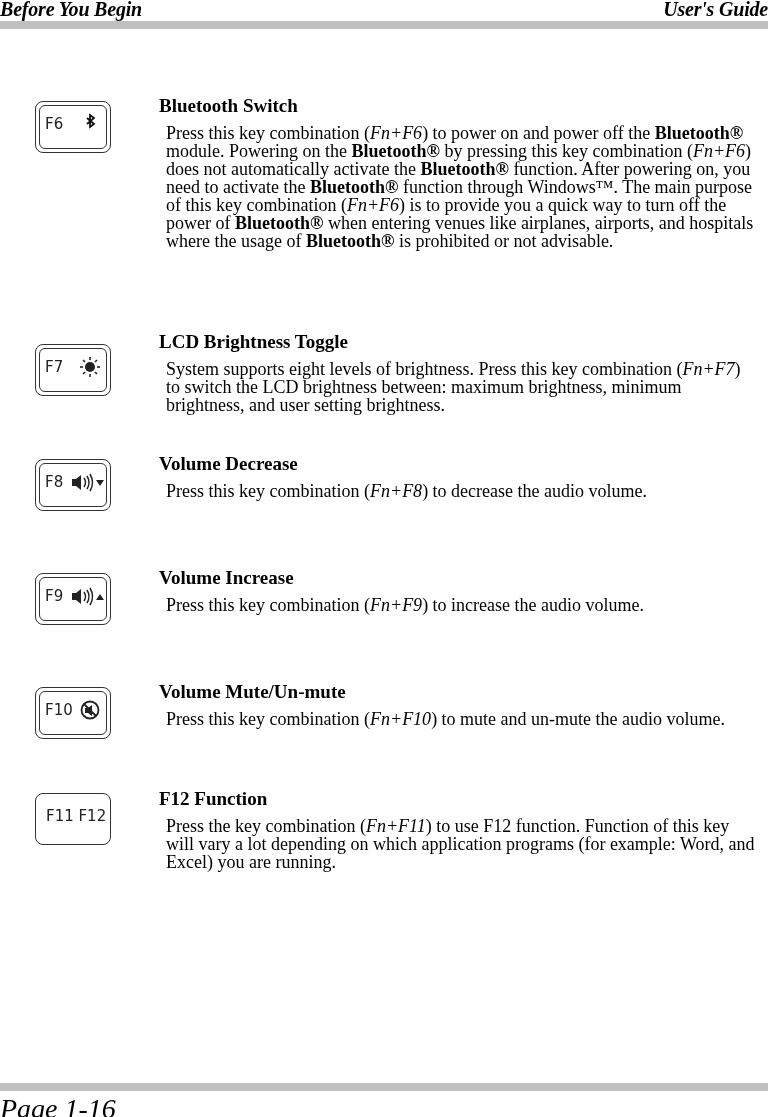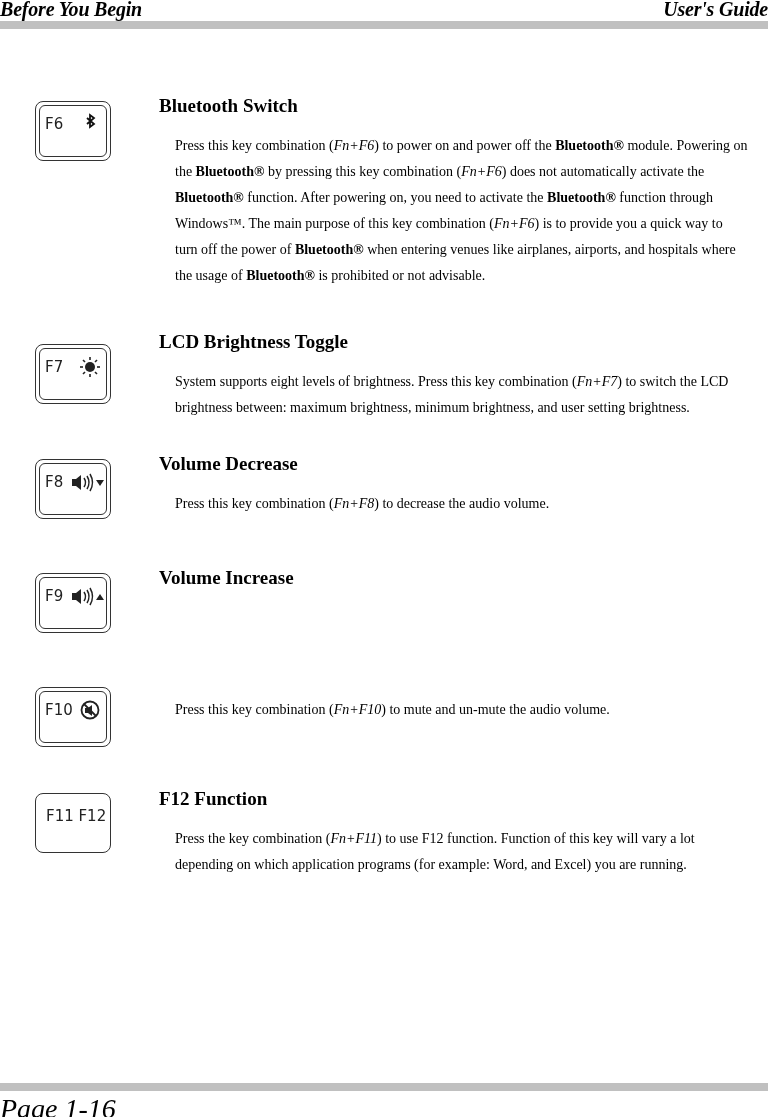--- a/index.html
+++ b/index.html
@@ -8,25 +8,25 @@
   .hdr-left, .hdr-right { position:absolute; top:-2px; font-size:20px; font-weight:bold; font-style:italic; letter-spacing:-0.2px; }
   .hdr-left { left:0; }
   .hdr-right { right:0; }
   .bar { position:absolute; left:0; width:768px; height:8px; background:#c0c0c0; }
   .bar.top { top:21px; }
   .bar.bottom { top:1083px; }
   .footer { position:absolute; left:0; top:1093px; font-size:28px; font-style:italic; }
 
   .section { position:absolute; left:159px; width:605px; }
   .section h2 { margin:0; font-size:19px; font-weight:bold; line-height:22px; }
-  .section p { margin:16px; font-size:14px; line-height:26px; }
+  .section p { margin:7px; font-size:18px; line-height:18px; }
   .section p b { font-weight:bold; }
   .section p i { font-style:italic; }
 
-  .key { position:absolute; left:35px; width:76px; height:60px; border:1.3px solid #333; border-radius:8px; box-sizing:border-box; }
+  .key { position:absolute; left:35px; width:76px; height:52px; border:1.3px solid #333; border-radius:8px; box-sizing:border-box; }
   .key .inner { position:absolute; left:3px; top:3px; right:3px; bottom:3px; border:1.3px solid #333; border-radius:6px; }
   .key .label { position:absolute; left:9px; top:13px; font-family:"DejaVu Sans", sans-serif; font-size:15px; color:#222; }
   .key .glyph { position:absolute; right:6px; top:9px; width:28px; height:26px; }
   .key.plain .label { left:10px; }
 </style>
 </head>
 <body>
 
 <div>
   <div class="hdr-left">Before You Begin</div>
@@ -88,33 +88,35 @@
   <span class="label">F9</span>
   <svg class="glyph" style="width:36px;right:4px" viewBox="0 0 36 26">
     <rect x="2" y="10" width="4" height="7" fill="#222"></rect>
     <path d="M6 10 L11 6 L11 21 L6 17 Z" fill="#222"></path>
     <path d="M14 9 Q17 13.5 14 18 M17 7 Q21 13.5 17 20 M20 5 Q25 13.5 20 22" fill="none" stroke="#222" stroke-width="1.5"></path>
     <path d="M26 17 L34 17 L30 11 Z" fill="#222"></path>
   </svg>
 </div>
 <div class="section" style="top:567px;">
   <h2>Volume Increase</h2>
+  <p>Press this key combination (<i>Fn+F9</i>) to increase the audio volume.</p>
 </div>
 
 <div class="key" style="top:687px;">
   <div class="inner"></div>
   <span class="label">F10</span>
   <svg class="glyph" viewBox="0 0 28 26">
     <circle cx="14" cy="13" r="8.5" fill="none" stroke="#222" stroke-width="1.8"></circle>
     <rect x="9" y="11" width="3" height="5" fill="#222"></rect>
     <path d="M12 11 L16 8 L16 19 L12 16 Z" fill="#222"></path>
     <line x1="8" y1="7" x2="20" y2="19" stroke="#222" stroke-width="1.8"></line>
   </svg>
 </div>
 <div class="section" style="top:681px;">
+  <h2>Volume Mute/Un-mute</h2>
   <p>Press this key combination (<i>Fn+F10</i>) to mute and un-mute the audio volume.</p>
 </div>
 
 <div class="key plain" style="top:793px;border-width:1.3px;">
   <span class="label">F11 F12</span>
 </div>
 <div class="section" style="top:788px;">
   <h2>F12 Function</h2>
   <p>Press the key combination (<i>Fn+F11</i>) to use F12 function. Function of this key will vary a lot depending on which application programs (for example: Word, and Excel) you are running.</p>
 </div>

